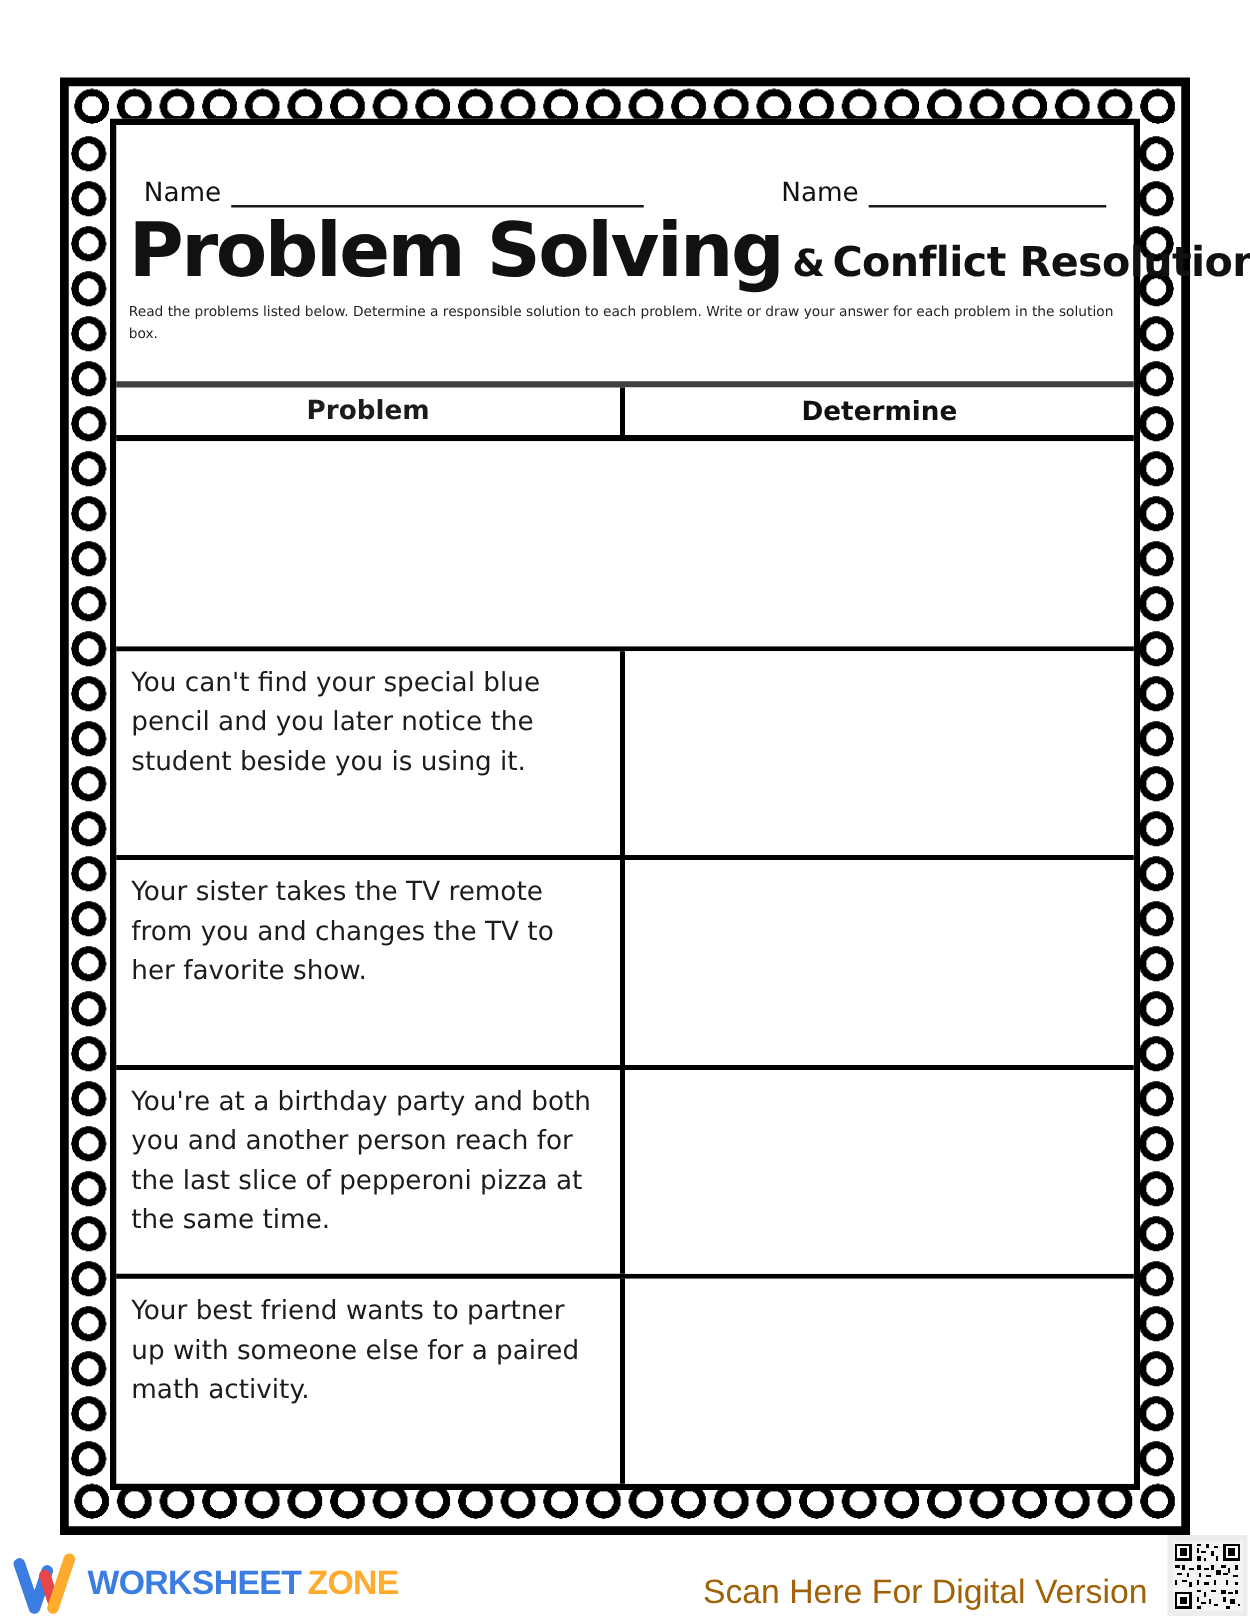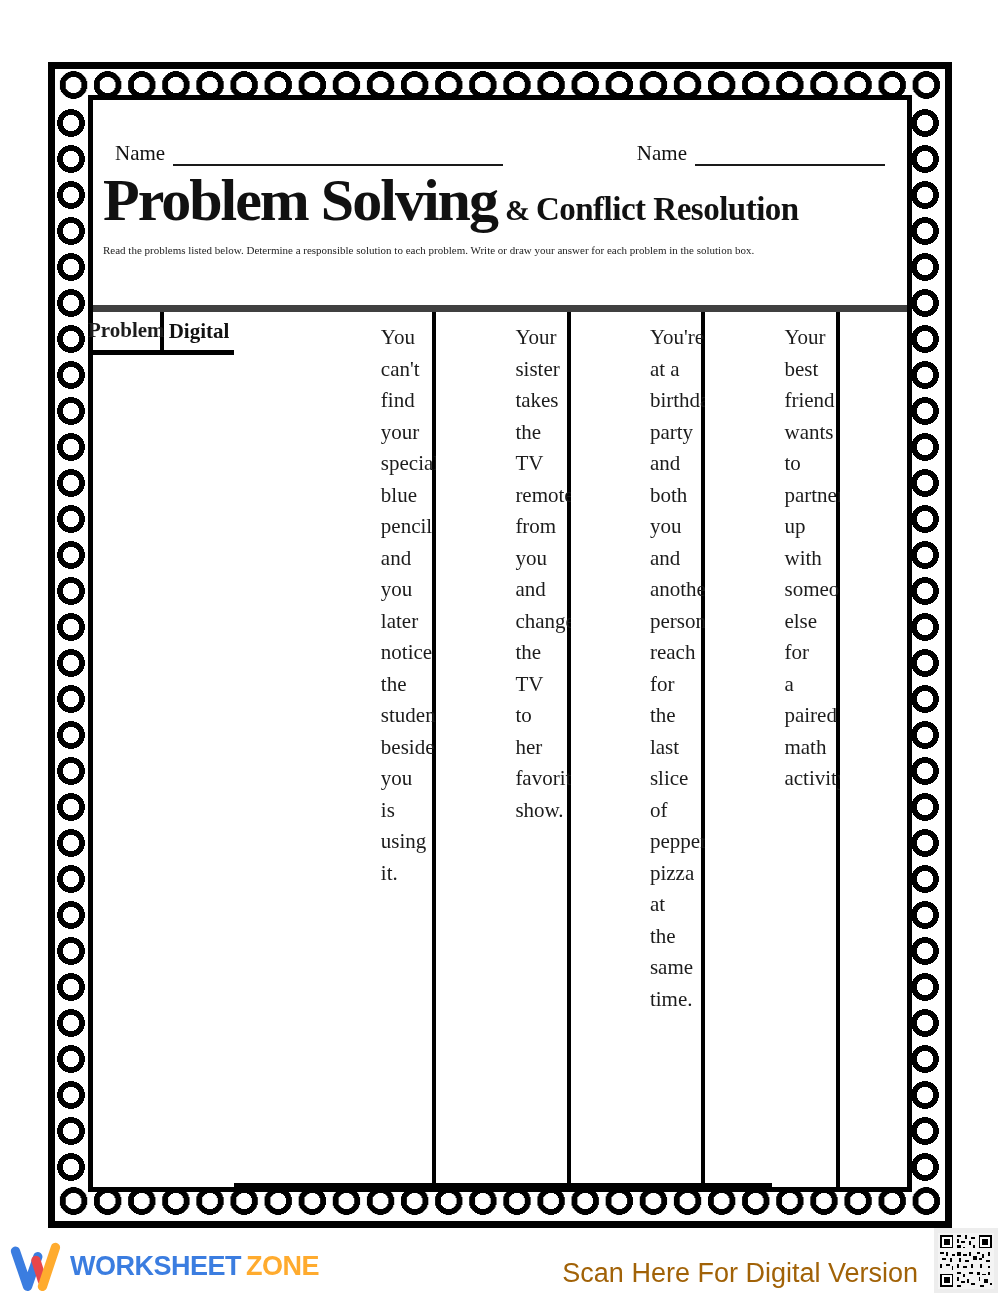--- a/index.html
+++ b/index.html
@@ -19,40 +19,40 @@
     background-image: radial-gradient(circle closest-side, #ffffff 0 54%, #000 54% 92%, rgba(0,0,0,0) 93%);
   }
   .circ-top    { left:2px; right:2px; top:1px;    height:34px; background-size:33px 30px; background-repeat:space no-repeat; }
   .circ-bottom { left:2px; right:2px; bottom:1px; height:34px; background-size:33px 30px; background-repeat:space no-repeat; }
   .circ-left   { left:1px;  top:36px; bottom:36px; width:34px; background-size:30px 36px; background-repeat:no-repeat space; }
   .circ-right  { right:1px; top:36px; bottom:36px; width:34px; background-size:30px 36px; background-repeat:no-repeat space; }
 
   
   .inner {
     position:absolute; left:33px; top:26px; right:33px; bottom:29px;
-    border:5px solid #000; background:#fff;font-family:Liberation Serif, serif;
+    border:5px solid #000; background:#fff;
   }
 
   
   .fields { position:absolute; left:22px; right:22px; top:36px; height:30px; display:flex; justify-content:space-between; align-items:flex-end; }
   .field { display:flex; align-items:flex-end; font-size:21px; }
   .fill-line { display:inline-block; border-bottom:2px solid #1a1a1a; height:24px; margin-left:8px; }
   .line-name { width:330px; }
   .line-date { width:190px; }
 
   
   .title-row { position:absolute; left:10px; right:6px; top:66px; white-space:nowrap; }
   .title-main { font-size:60px; font-weight:bold; letter-spacing:-2px; }
   .title-amp  { font-size:30px; font-weight:bold; margin-left:8px; }
   .title-sub  { font-size:33px; font-weight:bold; margin-left:6px; letter-spacing:-0.5px; }
 
   .instructions { position:absolute; left:10px; right:14px; top:142px; font-size:11px; line-height:1.5; color:#222; }
 
   
-  .ws-table { position:absolute; left:0; right:0; top:205px; bottom:0; border-top:7px solid #404040; display:flex; }
+  .ws-table { position:absolute; left:0; right:0; top:205px; bottom:0; border-top:5px solid #404040; display:flex; flex-direction:column; }
   .t-header { display:flex; height:43px; border-bottom:5px solid #000; font-weight:bold; }
   .h-cell { display:flex; align-items:center; justify-content:center; font-size:21px; }
   .t-row { display:flex; flex:1 1 0; border-bottom:4px solid #000; }
   .t-row.last { border-bottom:none; }
   .cell-p { width:50%; border-right:4px solid #000; padding:10px 16px 0 12px; font-size:21px; line-height:1.5; color:#1c1c1c; }
   .h-cell.cell-p { padding:0; }
   .cell-s { flex:1; background:#fff; }
 
   
   .footer-logo { position:absolute; left:8px; top:1240px; height:52px; display:flex; align-items:center; }
@@ -88,21 +88,21 @@
 
       <div class="title-row">
         <span class="title-main">Problem Solving</span><span class="title-amp">&amp;</span><span class="title-sub">Conflict Resolution</span>
       </div>
 
       <div class="instructions">Read the problems listed below. Determine a responsible solution to each problem. Write or draw your answer for each problem in the solution box.</div>
 
       <div class="ws-table">
         <div class="t-header">
           <div class="h-cell cell-p">Problem</div>
-          <div class="h-cell cell-s">Digital</div>
+          <div class="h-cell cell-s">Determine</div>
         </div>
 
         <div class="t-row">
           <div class="cell-s"></div>
         </div>
         <div class="t-row">
           <div class="cell-p">You can't find your special blue pencil and you later notice the student beside you is using it.</div>
           <div class="cell-s"></div>
         </div>
         <div class="t-row">

